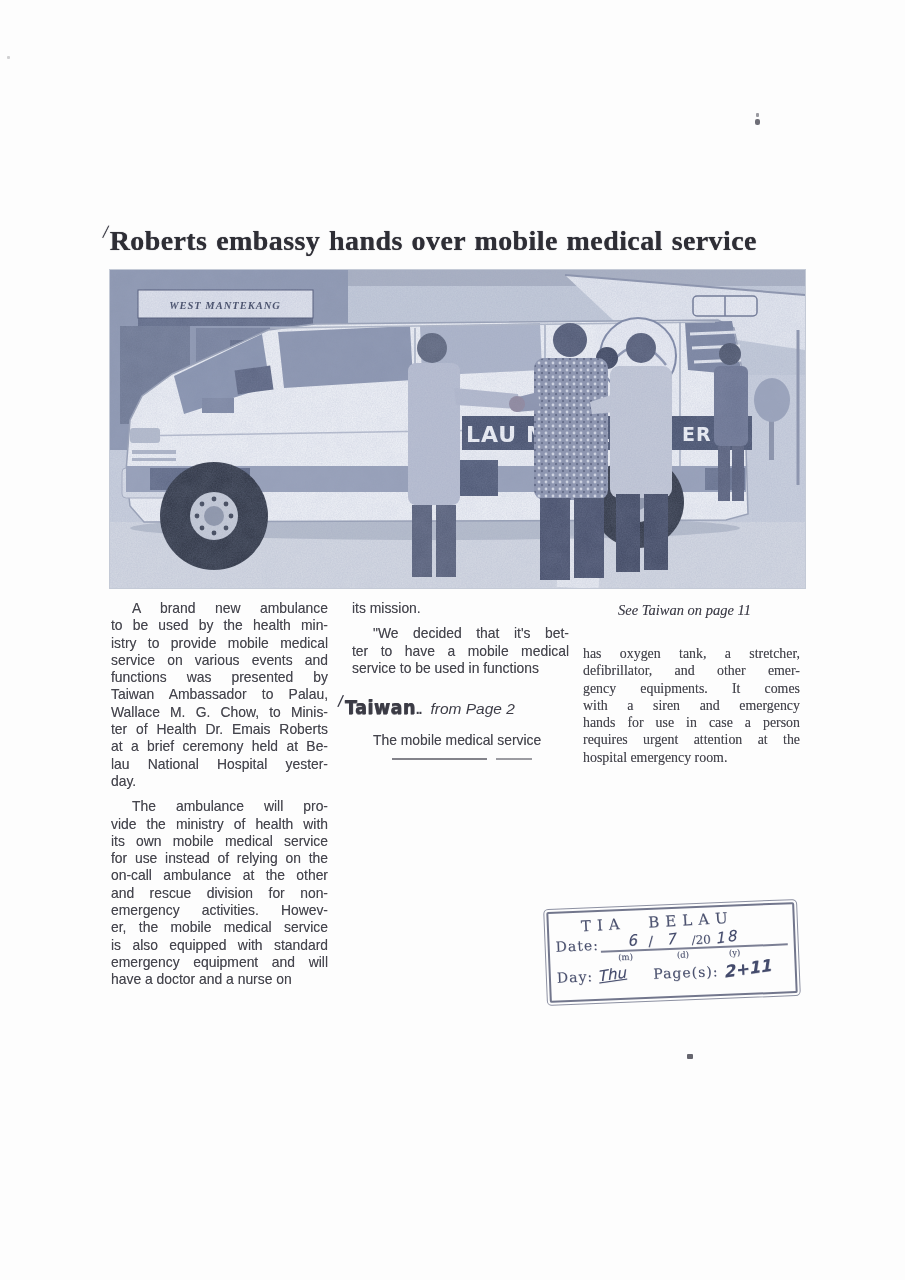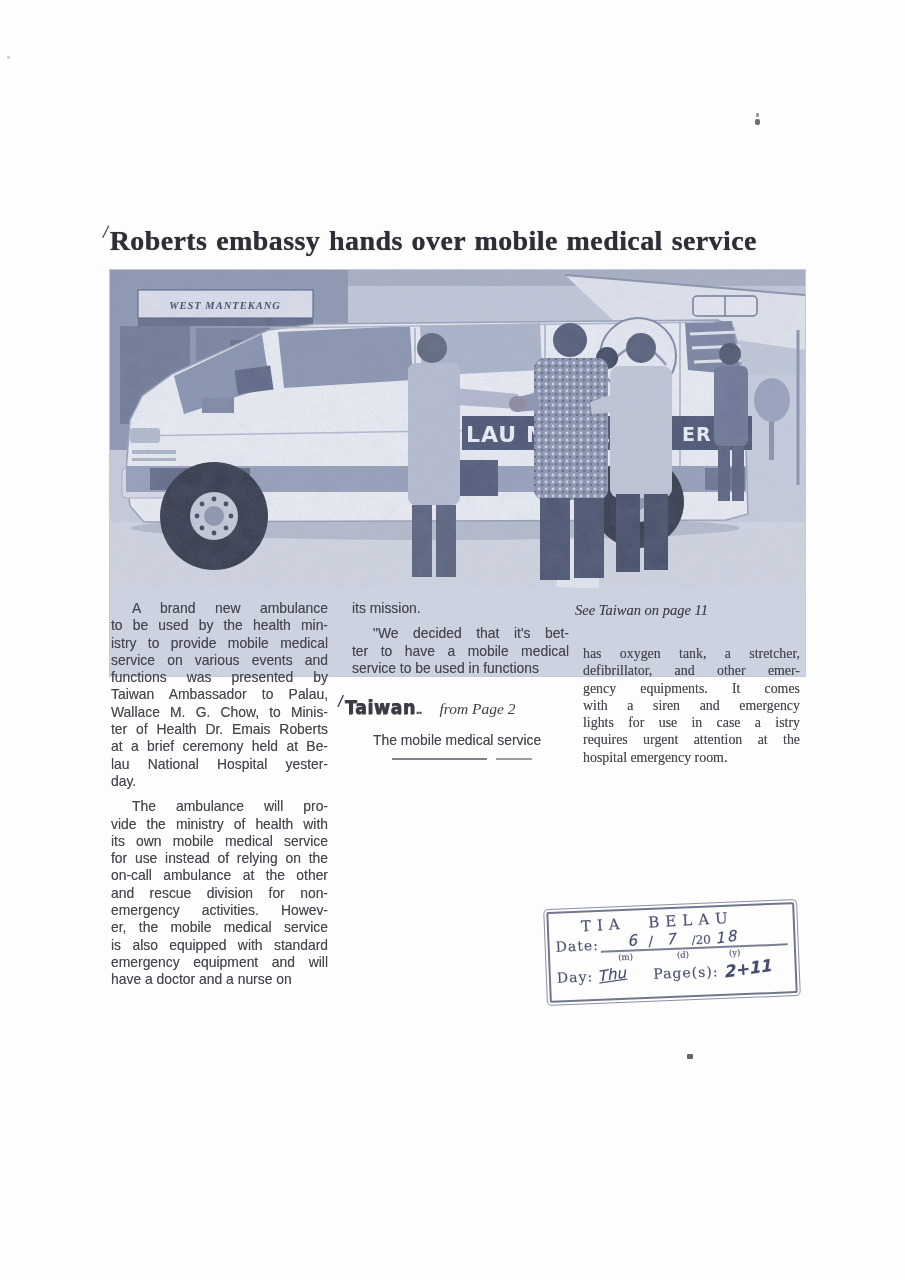--- a/index.html
+++ b/index.html
@@ -16,48 +16,48 @@
 
   
   .headline{position:absolute;left:103px;top:221px;width:706px;margin:0;
     font-family:"Liberation Serif",serif;font-weight:bold;font-size:28px;
     color:#2e2e35;letter-spacing:.4px;word-spacing:1.5px;white-space:nowrap;
     text-shadow:0 0 .8px rgba(45,45,58,.85);}
   .hl-slash{display:inline-block;font-weight:normal;font-size:19px;vertical-align:12px;
     transform:rotate(8deg);margin-right:1px;color:#3a3a44;}
 
   
-  .photo{position:absolute;left:110px;top:270px;width:695px;height:406px;
+  .photo{position:absolute;left:110px;top:270px;width:695px;height:318px;
     background:#ccd2df;outline:1px solid #c4cad6;}
   .photo svg{display:block;}
 
   
   .col{position:absolute;top:592px;width:233px;color:#45454d;font-size:13.9px;}
   .c1{left:103px;} .c2{left:344px;} .c3{left:575px;}
   .para{margin:8px;}
   .ln{line-height:17.3px;white-space:nowrap;text-align:justify;text-align-last:justify;
       text-shadow:0 0 .4px rgba(70,70,80,.5);}
   .ln.last{text-align-last:left;}
   .ind .ln:first-child{text-indent:21px;}
 
   .jump-head{margin:15px 0 14px -6px;white-space:nowrap;}
   .jh-slash{display:inline-block;font-size:17px;transform:rotate(10deg);
     vertical-align:7px;color:#3a3a46;margin-right:2px;}
   .jh-title{font-family:"DejaVu Sans",sans-serif;font-weight:bold;font-size:17.5px;
     letter-spacing:.5px;color:#3b3b45;text-shadow:.7px 0 0 #4a4a55, 0 .5px 0 rgba(60,60,70,.6);
     transform:scaleY(1.08);display:inline-block;}
   .jh-dots{font-weight:bold;color:#3b3b45;letter-spacing:-1px;font-size:14px;}
-  .jh-from{font-family:Liberation Serif, serif;font-style:italic;font-size:15.5px;
-    color:#3e3e48;margin-left:18px;}
+  .jh-from{font-family:Liberation Sans, sans-serif;font-style:italic;font-size:15.5px;
+    color:#3e3e48;margin-left:9px;}
 
   .end-rule{margin:9px auto 0 48px;width:140px;height:2px;
     background:linear-gradient(90deg,rgba(90,90,100,.75) 0 68%,rgba(255,255,255,0) 68% 74%,rgba(90,90,100,.6) 74% 100%);}
 
   .see-note{margin:10px 14px 0 0;font-family:"Liberation Serif",serif;font-style:italic;
-    font-size:14.5px;color:#3f3f4a;text-align:left;text-shadow:0 0 .4px rgba(70,70,80,.5);}
+    font-size:14.5px;color:#3f3f4a;text-align:center;text-shadow:0 0 .4px rgba(70,70,80,.5);}
   .gap-top{margin-top:26px;font-family:Liberation Serif, serif;}
 
   
   .stamp{position:absolute;left:548px;top:907px;width:232px;height:82px;
     transform:rotate(-2.3deg);border:2px solid rgba(64,70,100,.8);outline:1.5px solid rgba(64,70,100,.65);
     outline-offset:2px;border-radius:2px;color:#3d4464;padding:3px 6px 2px 6px;opacity:.92;}
   .stamp *{text-shadow:.4px .4px 0 rgba(60,66,95,.35);}
   .stamp-title{font-family:"DejaVu Serif",serif;font-size:15px;letter-spacing:6px;
     word-spacing:12px;margin-left:26px;transform:rotate(-1deg);}
   .stamp-row{display:flex;align-items:flex-end;font-family:"DejaVu Serif",serif;font-size:14px;}
@@ -298,21 +298,21 @@
     <div class="end-rule"></div>
   </div>
 
   <div class="col c3">
     <div class="see-note">See Taiwan on page 11</div>
     <div class="para gap-top">
         <div class="ln">has oxygen tank, a stretcher,</div>
         <div class="ln">defibrillator, and other emer-</div>
         <div class="ln">gency equipments. It comes</div>
         <div class="ln">with a siren and emergency</div>
-        <div class="ln">lights for use in case a istry</div>
+        <div class="ln">hands for use in case a person</div>
         <div class="ln">requires urgent attention at the</div>
         <div class="ln last">hospital emergency room.</div>
       </div>
   </div>
 
   <div class="stamp">
     <div class="stamp-title">TIA BELAU</div>
     <div class="stamp-row">
       <span class="st-label">Date:</span>
       <span class="date-line">

